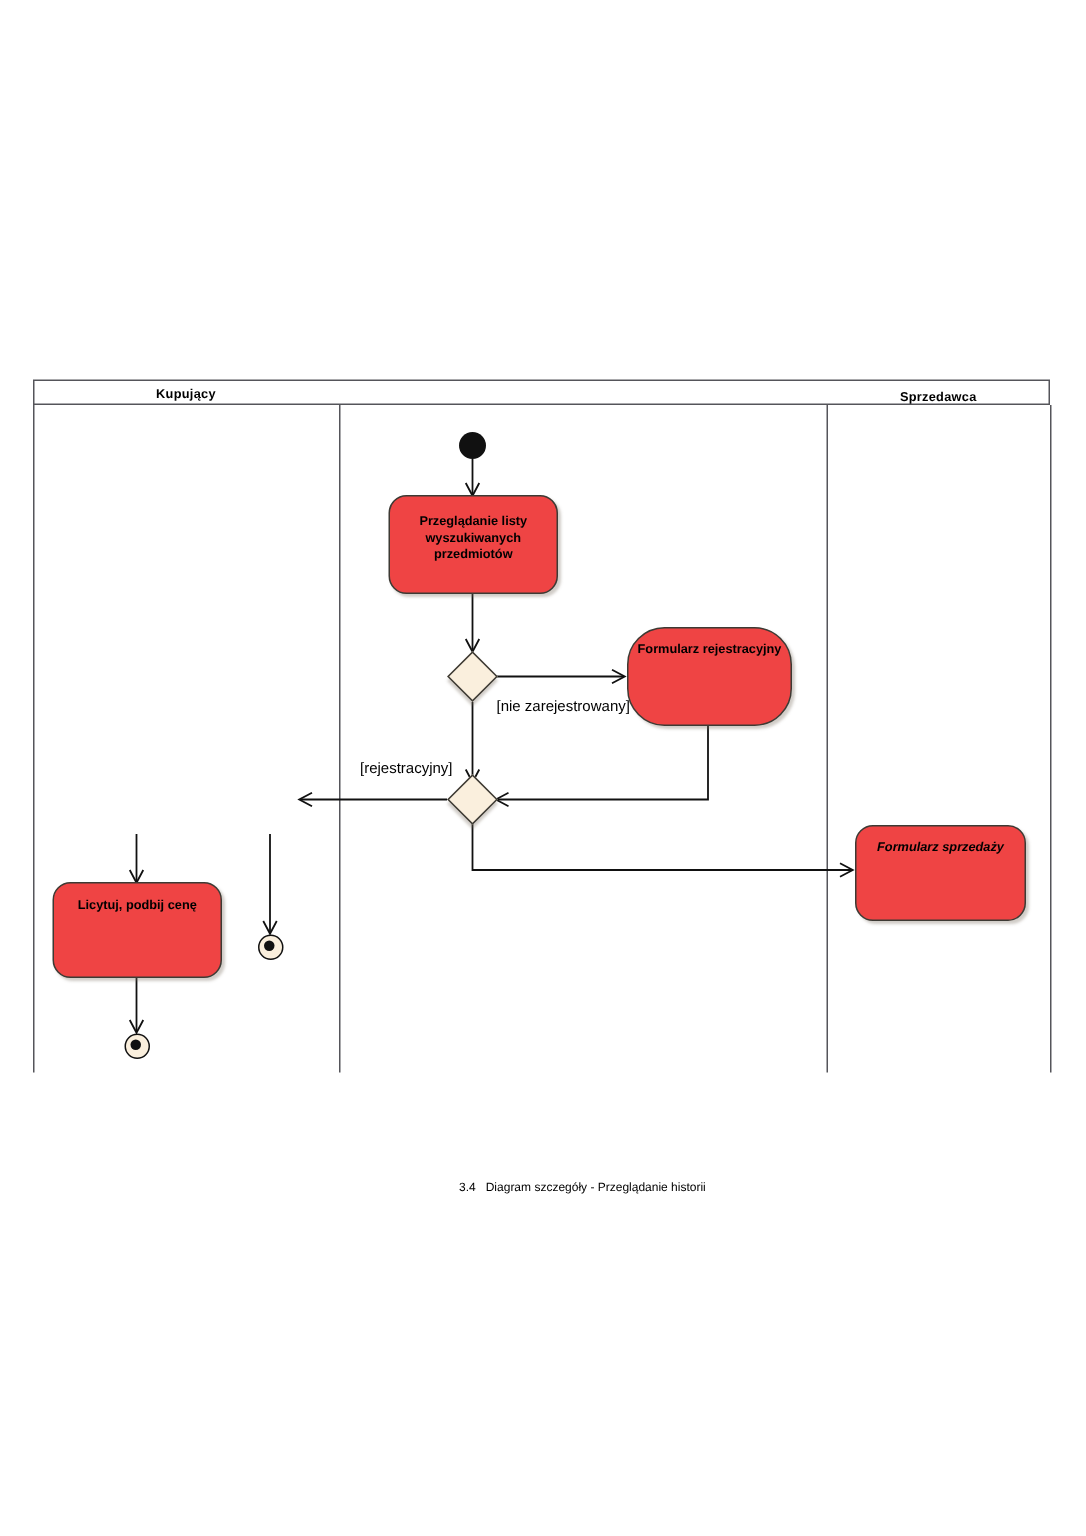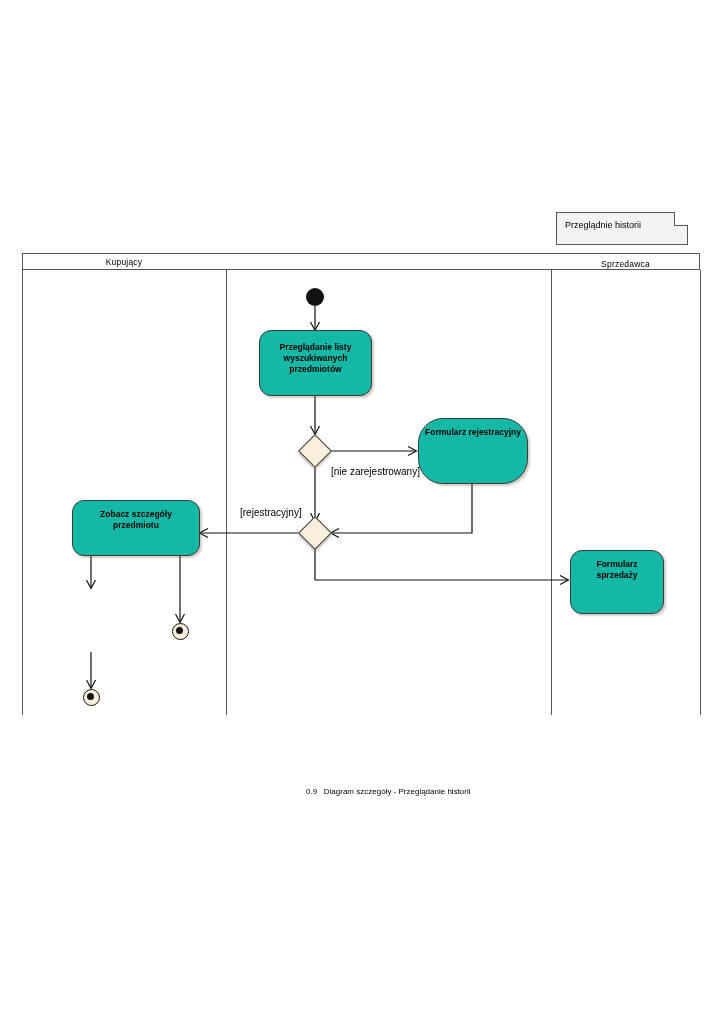--- a/index.html
+++ b/index.html
@@ -51,29 +51,29 @@
     background: transparent;
   }
   .lane-vline {
     position: absolute;
     width: 0;
     border-left: 1px solid #55555a;
   }
   .lane-title {
     position: absolute;
     font-size: 8.5px;
-    font-weight: normal;
+    font-weight: bold;
     color: #000;
     text-align: center;
     letter-spacing: 0.2px;
   }
   
   .activity {
     position: absolute;
-    background: #14b8a6;
+    background: #ef4444;
     border: 1.4px solid #3d3a34;
     border-radius: 12px;
     box-sizing: border-box;
     box-shadow: 2px 2px 2px rgba(120,110,95,0.35);
   }
   .activity-label {
     position: absolute;
     left: 4px; right: 4px;
     text-align: center;
     font-size: 8.5px;
@@ -135,24 +135,20 @@
     font-size: 8px;
     color: #000;
     white-space: pre;
   }
 </style>
 </head>
 <body>
 
 <div id="page">
 
-  <div class="note" style="left:556px; top:212px; width:132px; height:33px;">
-    <div class="note-fold"></div>
-    <div class="note-label">Przeglądnie historii</div>
-  </div>
 
   <div class="lane-frame" style="left:22px; top:253px; width:678px; height:17px;"></div>
 
   <div class="lane-title" style="left:22px; top:257px; width:204px;">Kupujący</div>
   <div class="lane-title" style="left:551px; top:259px; width:149px;">Sprzedawca</div>
 
   <div class="lane-vline" style="left:22px; top:270px; height:445px;"></div>
   <div class="lane-vline" style="left:226px; top:270px; height:445px;"></div>
   <div class="lane-vline" style="left:551px; top:270px; height:445px;"></div>
   <div class="lane-vline" style="left:700px; top:270px; height:445px;"></div>
@@ -199,28 +195,27 @@
   </div>
 
   <div class="diamond" style="left:303px; top:439px;"></div>
 
   <div class="activity" style="left:418px; top:418px; width:110px; height:66px;border-radius:25px;">
     <div class="activity-label" style="top:8px;">Formularz rejestracyjny</div>
   </div>
 
   <div class="diamond" style="left:303px; top:521px;"></div>
 
-  <div class="activity" style="left:72px; top:500px; width:128px; height:56px;">
-    <div class="activity-label" style="top:8px;">Zobacz szczegóły
-przedmiotu</div>
-  </div>
-
-
-  <div class="activity" style="left:570px; top:550px; width:94px; height:64px;">
+
+  <div class="activity" style="left:35px; top:588px; width:113px; height:64px;">
+    <div class="activity-label" style="top:9px;">Licytuj, podbij cenę</div>
+  </div>
+
+  <div class="activity" style="left:570px; top:550px; width:114px; height:64px;font-style:italic;">
     <div class="activity-label" style="top:8px;">Formularz sprzedaży</div>
   </div>
 
   <div class="end-node" style="left:172px; top:623px;"></div>
   <div class="end-node" style="left:83px; top:689px;"></div>
 
-  <div class="caption" style="left:306px; top:787px;"><span>0.9</span><span>&nbsp;&nbsp; </span><span>Diagram szczegóły - Przeglądanie historii</span></div>
+  <div class="caption" style="left:306px; top:787px;"><span>3.4</span><span>&nbsp;&nbsp; </span><span>Diagram szczegóły - Przeglądanie historii</span></div>
 
 </div>
 
 </body></html>

